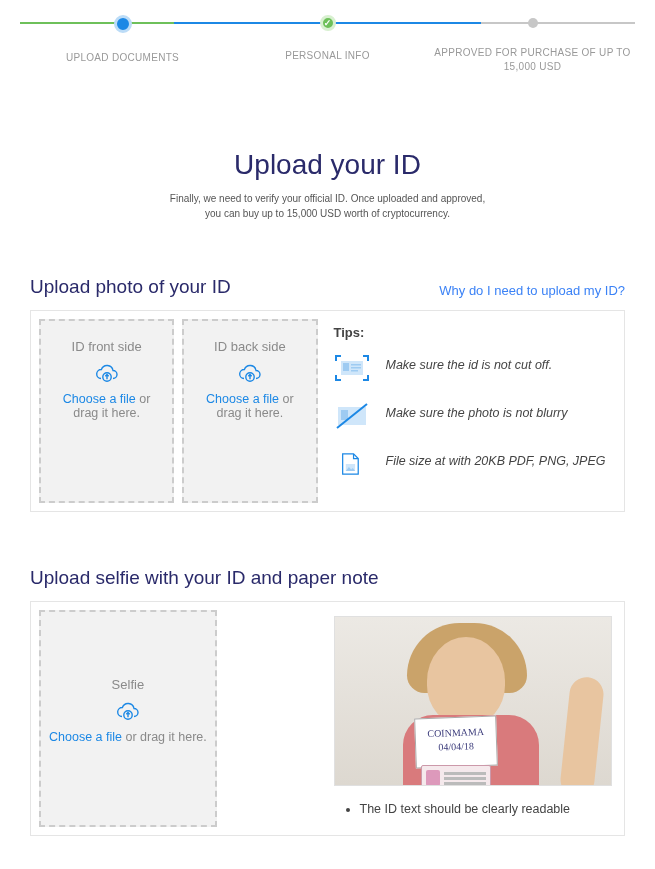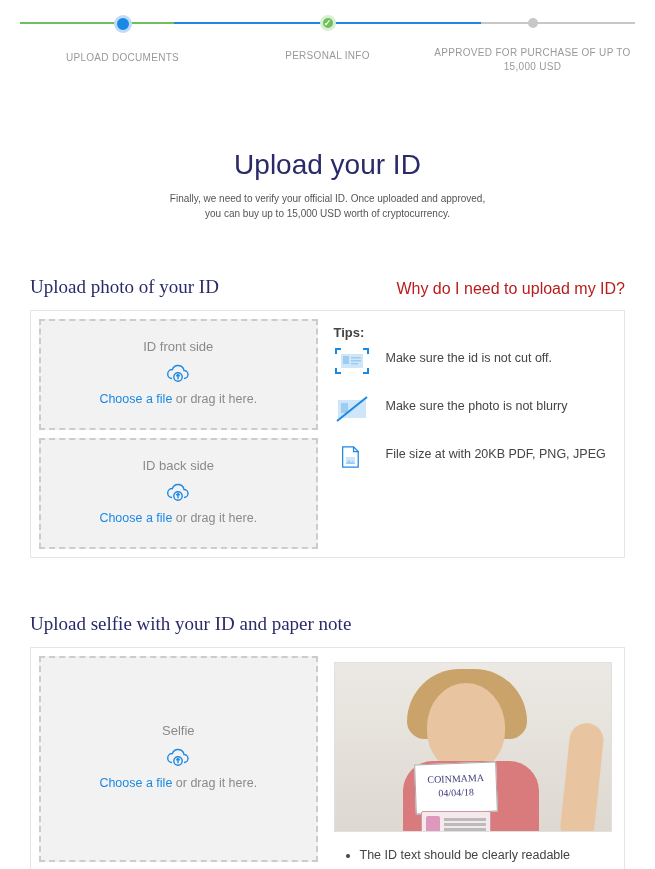--- a/index.html
+++ b/index.html
@@ -89,35 +89,34 @@
   .section-header {
     display: flex;
     justify-content: space-between;
     align-items: flex-end;
     margin-bottom: 12px;
   }
   .section-title {
     font-size: 19px;
     color: #2a2a6a;
     font-weight: 400;
-    font-family: Liberation Serif, serif;
   }
   .help-link {
-    font-size: 16px;
-    color: #b91c1c;
+    font-size: 13px;
+    color: #3b82f6;
     text-decoration: none;
   }
 
   .section-body {
     border: 1px solid #e5e5e5;
     padding: 8px;
     display: flex;
     gap: 12px;
   }
-  .left-col { flex: 1; display:flex; flex-direction:column; gap:8px;}
+  .left-col { flex: 1; display:flex; gap:8px;}
   .right-col { flex: 1; padding: 6px 4px; font-size: 12.5px; color:#444;}
 
   .dropzone {
     border: 2px dashed #ccc;
     background: #f2f2f2;
     text-align: center;
     padding: 18px 8px 22px 8px;
   }
   .dropzone.tall { padding: 65px 8px 70px 8px; }
   .dropzone-label {
@@ -126,24 +125,24 @@
     margin-bottom: 10px;
   }
   .upload-icon {
     width: 24px; height: 20px;
     margin: 0 auto 8px auto;
     display:block;
   }
   .choose-line { font-size: 12.5px; color:#8a8a8a;}
   .choose-link { color: #1c88e5; }
 
-  .tips-title { font-weight: bold; font-size: 13px; margin-bottom: 6px;}
+  .tips-title { font-weight: bold; font-size: 13px; margin-bottom: 13px;}
   .tip-row { display:flex; align-items:flex-start; gap:16px; margin-bottom:18px;}
   .tip-icon { width: 36px; height:30px; flex-shrink:0; display:flex; align-items:center; justify-content:center;}
-  .tip-text { font-size:12.5px; color:#444; line-height:1.4; padding-top:4px;}
+  .tip-text { font-size:12.5px; color:#444; line-height:1.4; padding-top:4px;font-style:italic;}
 
   .selfie-example {
     width: 100%;
     height: 170px;
     position: relative;
     overflow: hidden;
     background: linear-gradient(180deg, #ece9e4 0%, #ddd8d0 100%);
     border:1px solid #e0e0e0;
   }
   

